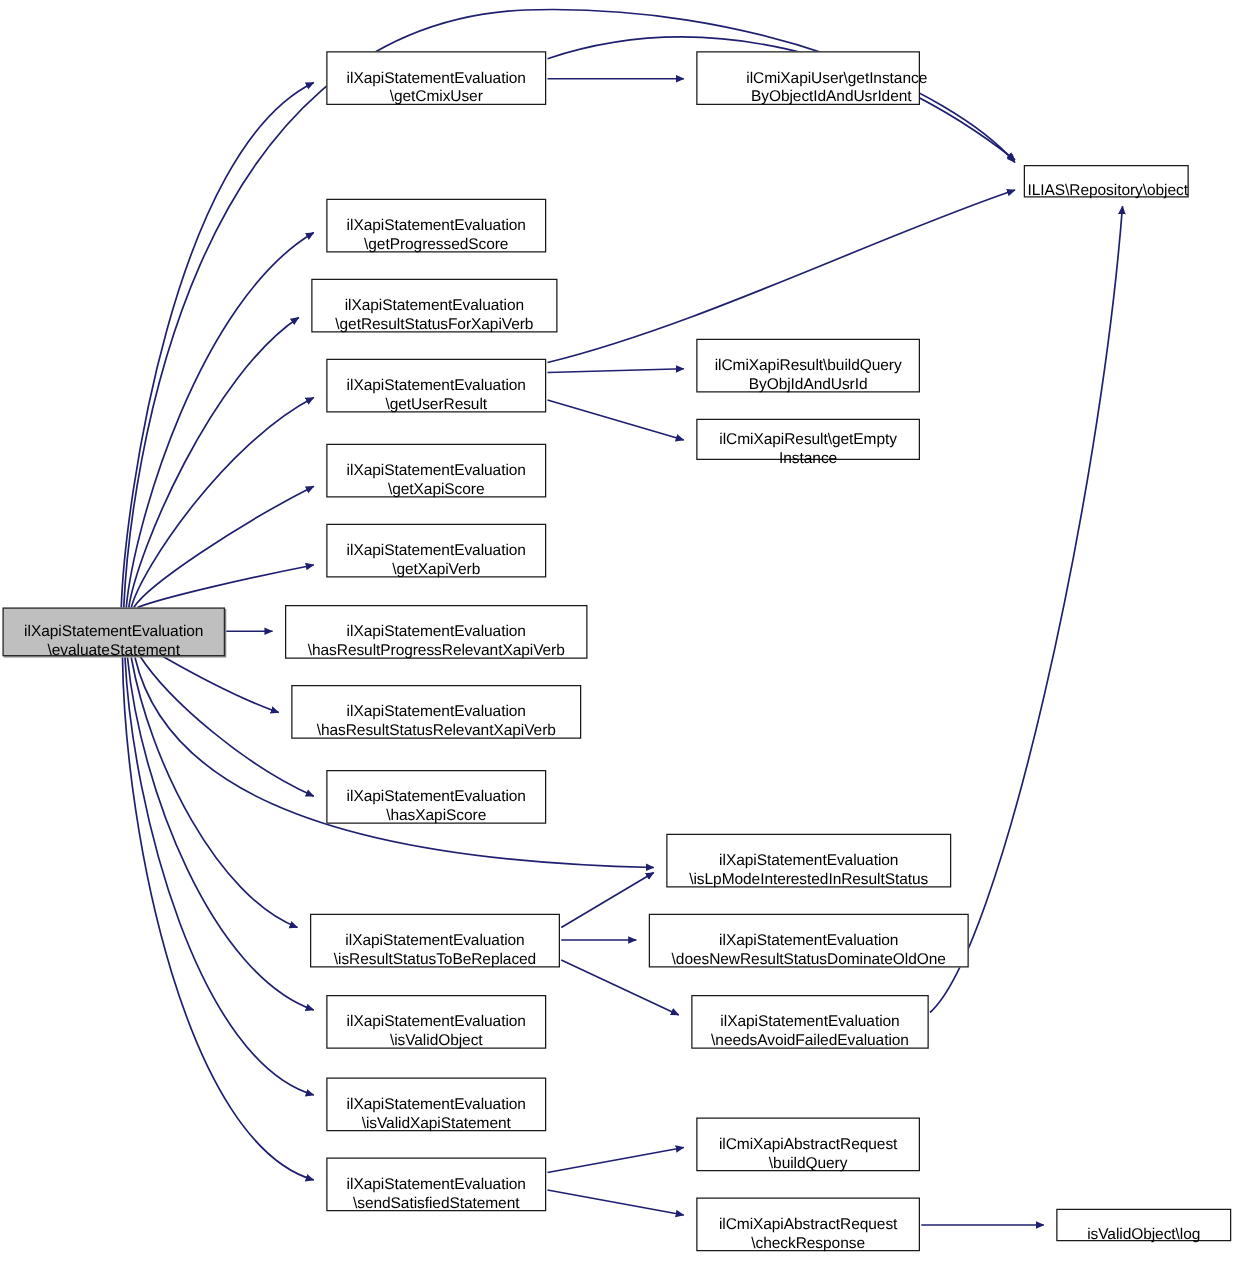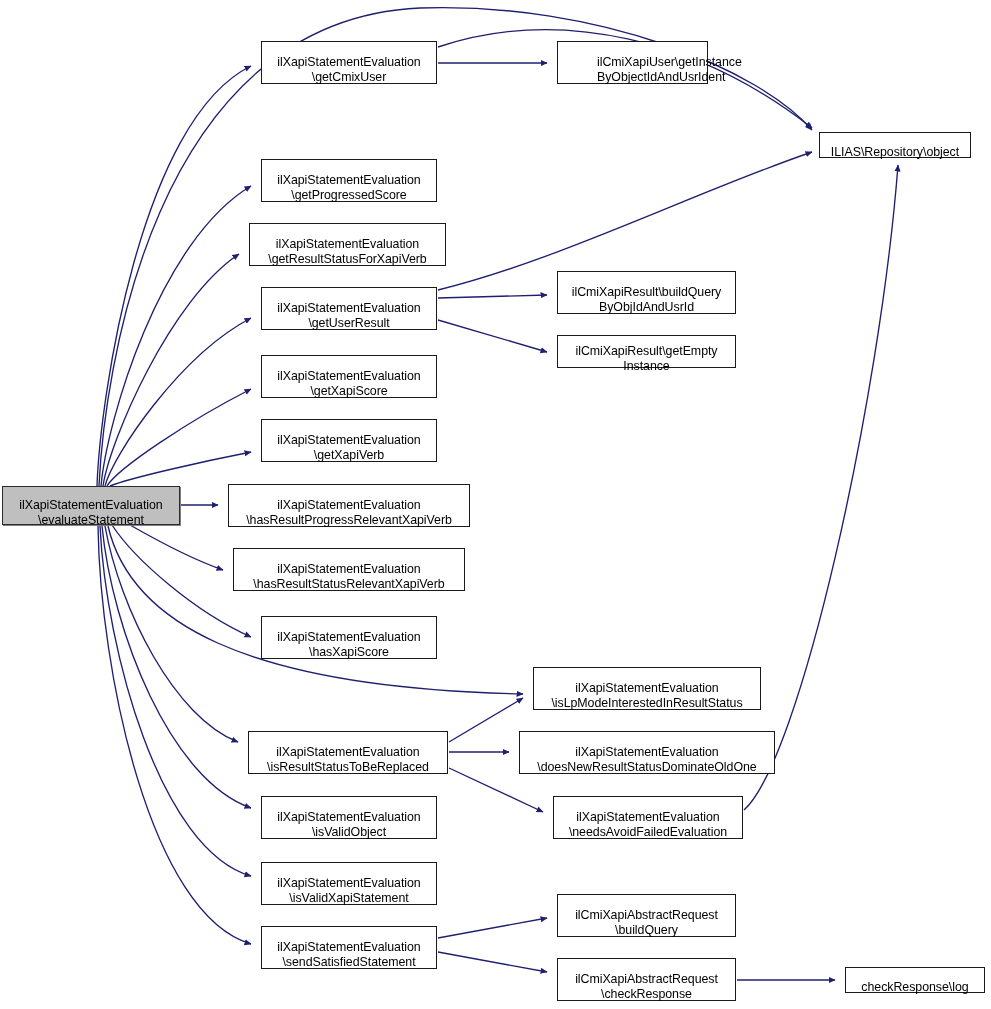--- a/index.html
+++ b/index.html
@@ -91,23 +91,23 @@
         <path d="M 438,938 L 547,918" fill="none" stroke="#1f1f70" stroke-width="1.35" marker-end="url(#arrow)"></path>
         <path d="M 438,952 L 547,972" fill="none" stroke="#1f1f70" stroke-width="1.35" marker-end="url(#arrow)"></path>
         <path d="M 737,980 L 835,980" fill="none" stroke="#1f1f70" stroke-width="1.35" marker-end="url(#arrow)"></path>
       </g>
   </svg>
   <div id="node-group">
       <div class="node root" style="left: 2px; top: 486px; width: 178px; height: 39px;"><span class="node-label">ilXapiStatementEvaluation
 \evaluateStatement</span></div>
       <div class="node" style="left: 261px; top: 41px; width: 176px; height: 43px;"><span class="node-label">ilXapiStatementEvaluation
 \getCmixUser</span></div>
-      <div class="node" style="left: 557px; top: 41px; width: 151px; height: 43px; padding-left: 37px;"><span class="node-label">ilCmiXapiUser\getInstance
+      <div class="node" style="left: 557px; top: 41px; width: 179px; height: 43px; padding-left: 37px;"><span class="node-label">ilCmiXapiUser\getInstance
 ByObjectIdAndUsrIdent</span></div>
-      <div class="node" style="left: 819px; top: 132px; width: 152px; height: 26px;"><span class="node-label">ILIAS\Repository\object</span></div>
+      <div class="node" style="left: 819px; top: 132px; width: 132px; height: 26px;"><span class="node-label">ILIAS\Repository\object</span></div>
       <div class="node" style="left: 261px; top: 159px; width: 176px; height: 43px;"><span class="node-label">ilXapiStatementEvaluation
 \getProgressedScore</span></div>
       <div class="node" style="left: 249px; top: 223px; width: 197px; height: 43px;"><span class="node-label">ilXapiStatementEvaluation
 \getResultStatusForXapiVerb</span></div>
       <div class="node" style="left: 261px; top: 287px; width: 176px; height: 43px;"><span class="node-label">ilXapiStatementEvaluation
 \getUserResult</span></div>
       <div class="node" style="left: 557px; top: 271px; width: 179px; height: 43px;"><span class="node-label">ilCmiXapiResult\buildQuery
 ByObjIdAndUsrId</span></div>
       <div class="node" style="left: 557px; top: 335px; width: 179px; height: 33px;"><span class="node-label">ilCmiXapiResult\getEmpty
 Instance</span></div>
@@ -132,15 +132,15 @@
       <div class="node" style="left: 553px; top: 796px; width: 190px; height: 43px;"><span class="node-label">ilXapiStatementEvaluation
 \needsAvoidFailedEvaluation</span></div>
       <div class="node" style="left: 261px; top: 862px; width: 176px; height: 43px;"><span class="node-label">ilXapiStatementEvaluation
 \isValidXapiStatement</span></div>
       <div class="node" style="left: 557px; top: 894px; width: 179px; height: 43px;"><span class="node-label">ilCmiXapiAbstractRequest
 \buildQuery</span></div>
       <div class="node" style="left: 261px; top: 926px; width: 176px; height: 43px;"><span class="node-label">ilXapiStatementEvaluation
 \sendSatisfiedStatement</span></div>
       <div class="node" style="left: 557px; top: 958px; width: 179px; height: 43px;"><span class="node-label">ilCmiXapiAbstractRequest
 \checkResponse</span></div>
-      <div class="node" style="left: 845px; top: 967px; width: 140px; height: 26px;"><span class="node-label">checkResponse\log</span></div>
+      <div class="node" style="left: 845px; top: 967px; width: 140px; height: 26px;"><span class="node-label">isValidObject\log</span></div>
     </div>
 </div>
 
 </body></html>

